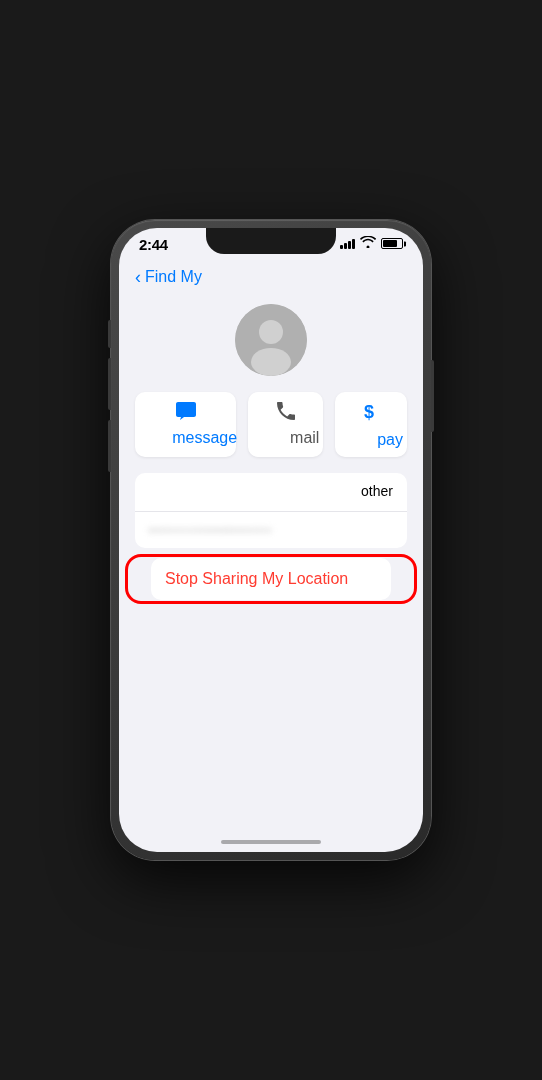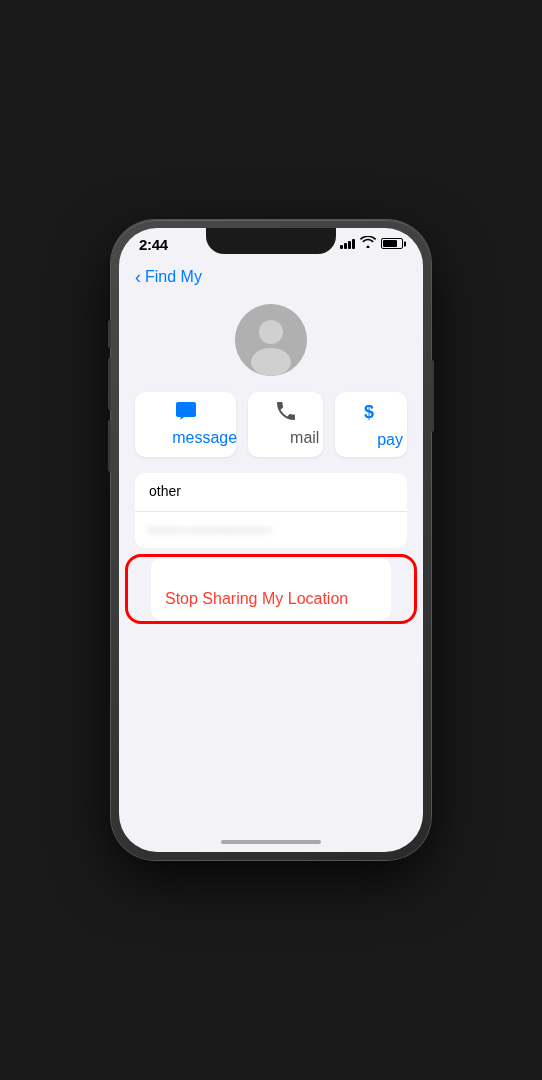--- a/index.html
+++ b/index.html
@@ -218,20 +218,21 @@
     }
 
     .info-row:last-child {
       border-bottom: none;
     }
 
     .info-label {
       font-weight: 400;
       color: #000;
       margin-bottom: 2px;
+      text-align: right;
     }
 
     
     .stop-sharing-section {
       margin: 0 16px;
       background: #fff;
       border-radius: 10px;
       position: relative;
     }
 
@@ -240,21 +241,20 @@
       padding: 12px 14px;
       background: transparent;
       border: none;
       border-radius: 10px;
       text-align: left;
       font-size: 16px;
       color: #ff3b30;
       cursor: pointer;
       font-family: inherit;
       font-weight: 400;
-      margin-top: 20px;
     }
 
     
     .red-highlight {
       position: absolute;
       top: -4px;
       left: -10px;
       right: -10px;
       bottom: -4px;
       border: 3px solid #ff0000;

